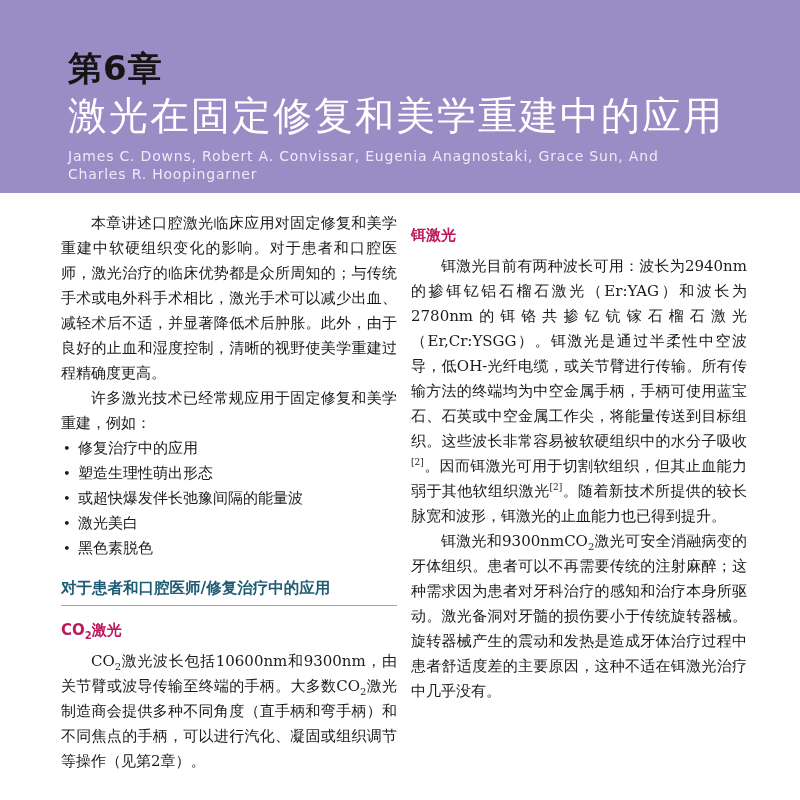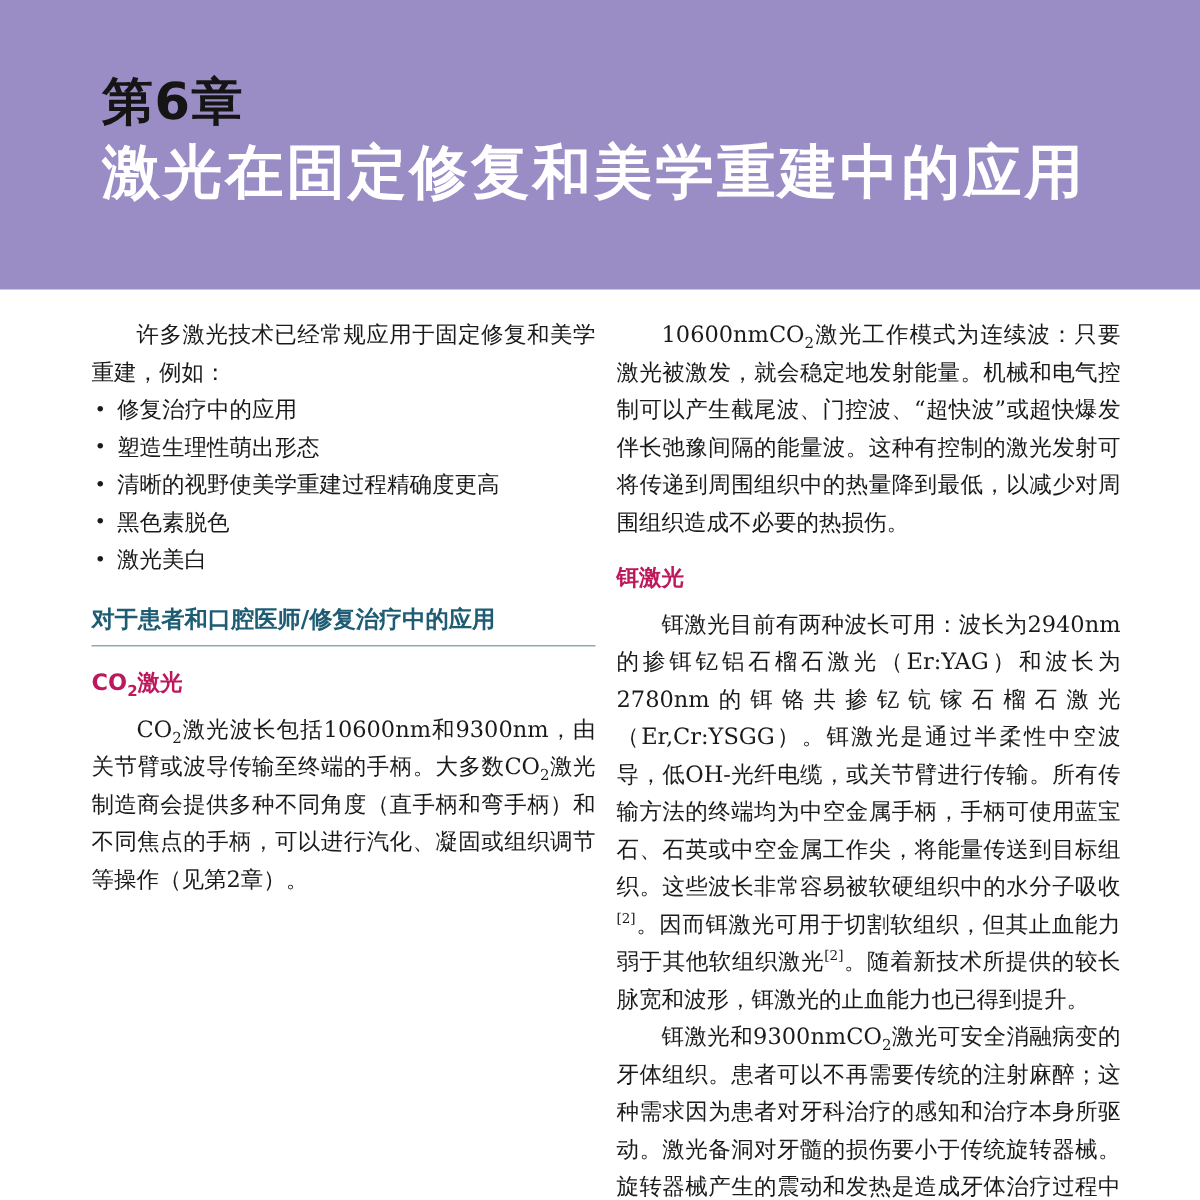--- a/index.html
+++ b/index.html
@@ -19,21 +19,21 @@
     box-sizing: border-box;
     padding: 50px 40px 0 68px;
     font-family: "DejaVu Sans", "Liberation Sans", sans-serif;
   }
   .chapter-number {
     font-size: 34px; font-weight: bold; color: #151515;
     letter-spacing: 1px; line-height: 1.1;
   }
   .chapter-title {
     margin: 8px 0 0 0;
-    font-size: 39px; font-weight: bold; color: #ffffff;
+    font-size: 39px; font-weight: normal; color: #ffffff;
     letter-spacing: 2px; line-height: 1.1;
     white-space: nowrap;
   }
   .authors {
     margin-top: 9px;
     font-size: 14px; color: #edeaf7;
     letter-spacing: 0.8px; line-height: 18px;
   }
 
   
@@ -69,41 +69,45 @@
   sub { font-size: 10px; line-height: 0; vertical-align: sub; }
 </style>
 </head>
 <body>
 
 <div class="page">
 
   <header class="banner">
     <div class="chapter-number">第6章</div>
     <h1 class="chapter-title">激光在固定修复和美学重建中的应用</h1>
+    <div class="authors">
+      <div>James C. Downs, Robert A. Convissar, Eugenia Anagnostaki, Grace Sun, And</div>
+      <div>Charles R. Hoopingarner</div>
+    </div>
   </header>
 
   <main class="content">
 
     <div class="col">
+      <p>本章讲述口腔激光临床应用对固定修复和美学重建中软硬组织变化的影响。对于患者和口腔医师，激光治疗的临床优势都是众所周知的；与传统手术或电外科手术相比，激光手术可以减少出血、减轻术后不适，并显著降低术后肿胀。此外，由于良好的止血和湿度控制，清晰的视野使美学重建过程精确度更高。</p>
       <p>许多激光技术已经常规应用于固定修复和美学重建，例如：</p>
       <ul class="bullet-list">
         <li class="bullet-item">修复治疗中的应用</li>
         <li class="bullet-item">塑造生理性萌出形态</li>
-        <li class="bullet-item">清晰的视野使美学重建过程精确度更高</li>
+        <li class="bullet-item">或超快爆发伴长弛豫间隔的能量波</li>
+        <li class="bullet-item">激光美白</li>
         <li class="bullet-item">黑色素脱色</li>
-        <li class="bullet-item">激光美白</li>
       </ul>
       <h2 class="section-heading">对于患者和口腔医师/修复治疗中的应用</h2>
       <h3 class="sub-heading">CO<sub>2</sub>激光</h3>
       <p>CO<sub>2</sub>激光波长包括10600nm和9300nm，由关节臂或波导传输至终端的手柄。大多数CO<sub>2</sub>激光制造商会提供多种不同角度（直手柄和弯手柄）和不同焦点的手柄，可以进行汽化、凝固或组织调节等操作（见第2章）。</p>
 
     </div>
 
     <div class="col">
-      <p>10600nmCO<sub>2</sub>激光工作模式为连续波：只要激光被激发，就会稳定地发射能量。机械和电气控制可以产生截尾波、门控波、“超快波”或超快爆发伴长弛豫间隔的能量波。这种有控制的激光发射可将传递到周围组织中的热量降到最低，以减少对周围组织造成不必要的热损伤。</p>
       <h3 class="sub-heading">铒激光</h3>
       <p>铒激光目前有两种波长可用：波长为2940nm的掺铒钇铝石榴石激光（Er:YAG）和波长为2780nm的铒铬共掺钇钪镓石榴石激光（Er,Cr:YSGG）。铒激光是通过半柔性中空波导，低OH-光纤电缆，或关节臂进行传输。所有传输方法的终端均为中空金属手柄，手柄可使用蓝宝石、石英或中空金属工作尖，将能量传送到目标组织。这些波长非常容易被软硬组织中的水分子吸收<sup>[2]</sup>。因而铒激光可用于切割软组织，但其止血能力弱于其他软组织激光<sup>[2]</sup>。随着新技术所提供的较长脉宽和波形，铒激光的止血能力也已得到提升。</p>
       <p>铒激光和9300nmCO<sub>2</sub>激光可安全消融病变的牙体组织。患者可以不再需要传统的注射麻醉；这种需求因为患者对牙科治疗的感知和治疗本身所驱动。激光备洞对牙髓的损伤要小于传统旋转器械。旋转器械产生的震动和发热是造成牙体治疗过程中患者舒适度差的主要原因，这种不适在铒激光治疗中几乎没有。</p>
 
     </div>
 
   </main>
 </div>
 
 </body></html>

